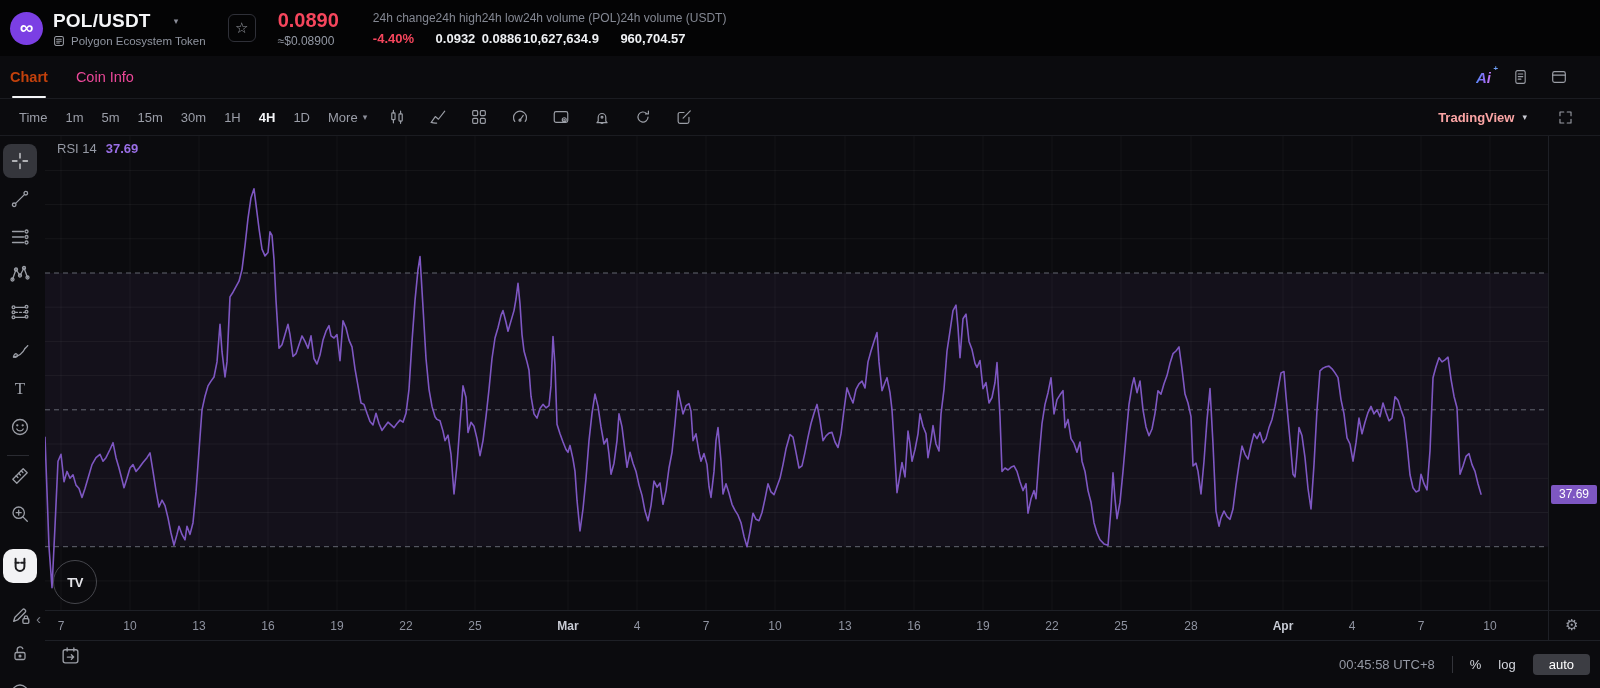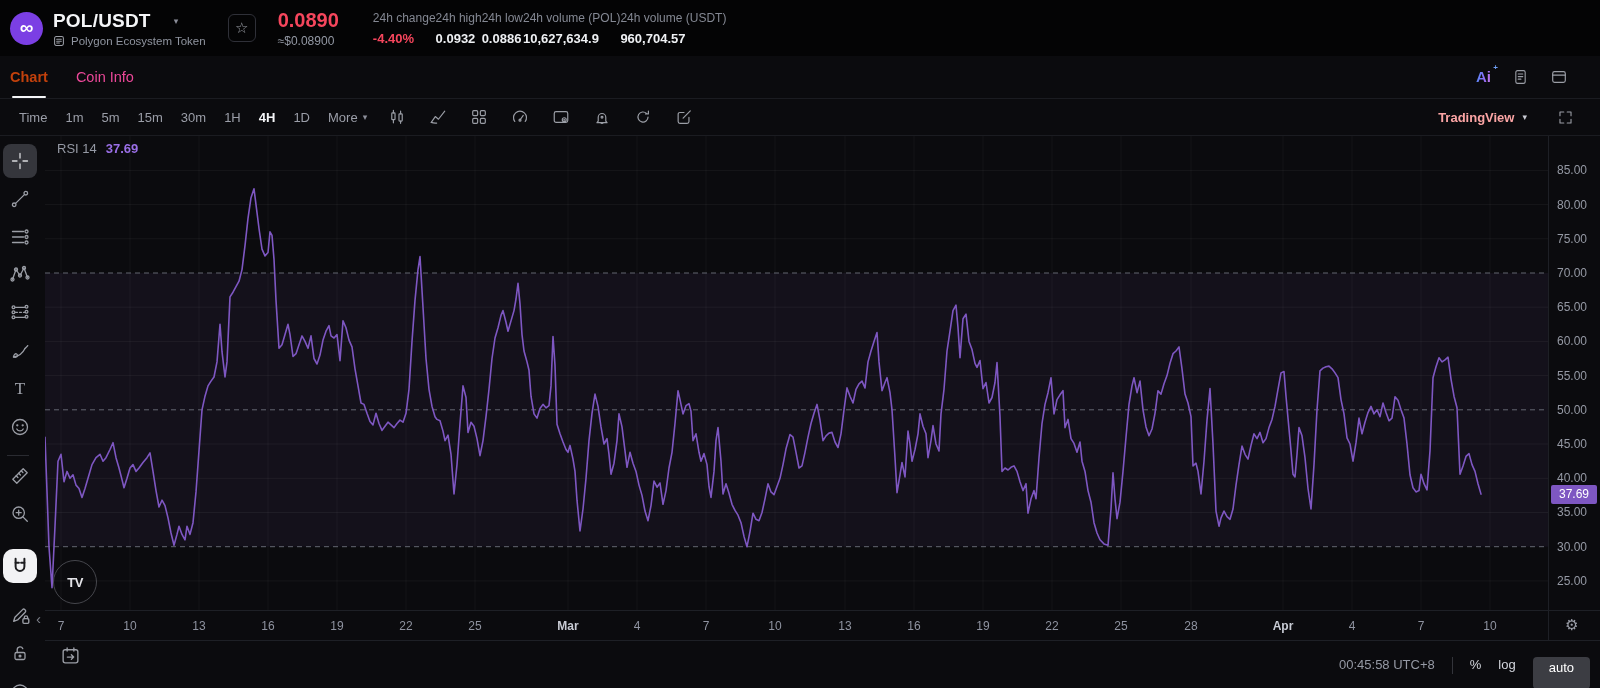--- a/index.html
+++ b/index.html
@@ -19,21 +19,21 @@
   .priceusd{font-size:12px;color:#9499a5;margin-top:3px;}
   .stats{display:flex;}
   .stat .lbl{font-size:12px;color:#848893;}
   .stat .val{font-size:13px;font-weight:700;color:#eef0f3;margin-top:6px;}
   .stat .val.red{color:#f6465d;}
   
   .tabbar{position:absolute;left:0;top:56px;width:1600px;height:43px;display:flex;align-items:center;padding:0 10px;box-sizing:border-box;border-bottom:1px solid #1b1c21;background:#0b0b0e;}
   .tab{font-size:14.5px;color:#ec4899;margin-right:28px;position:relative;height:100%;display:flex;align-items:center;cursor:pointer;}
   .tab.active{color:#c2410c;font-weight:700;}
   .tab.active::after{content:"";position:absolute;left:2px;right:2px;bottom:0;height:2.5px;background:#f4f5f7;border-radius:2px;}
-  .tabbar-right{margin-left:auto;display:flex;align-items:flex-start;gap:21px;padding-right:22px;}
+  .tabbar-right{margin-left:auto;display:flex;align-items:flex-end;gap:21px;padding-right:22px;font-style:italic;}
   .ai{font-weight:800;font-size:15px;color:#7d86f3;position:relative;cursor:pointer;}
   @supports ((-webkit-background-clip:text) or (background-clip:text)){
     .ai{background:linear-gradient(100deg,#4f8ef7 5%,#8f6cf7 55%,#d37df0 100%);-webkit-background-clip:text;background-clip:text;color:transparent;}
   }
   .ai .plus{position:absolute;top:-5px;right:-7px;font-size:8px;color:#6fa0f8;-webkit-text-fill-color:#6fa0f8;}
   
   .toolbar{position:absolute;left:0;top:99px;width:1600px;height:37px;display:flex;align-items:center;padding:0 10px;box-sizing:border-box;border-bottom:1px solid #1b1c21;background:#0b0b0e;}
   .ivl{font-size:13px;color:#9b9ea8;padding:0 9px;cursor:pointer;}
   .ivl.active{color:#f4f5f7;font-weight:700;}
   .more{display:flex;align-items:center;gap:5px;color:#9b9ea8;font-size:13px;padding:0 9px;cursor:pointer;}
@@ -67,21 +67,21 @@
   .price-scale{position:absolute;left:1549px;top:136px;width:51px;bottom:0;z-index:4;cursor:ns-resize;}
   .ylabel{position:absolute;left:8px;font-size:12px;color:#9599a4;}
   .value-badge{position:absolute;left:1551px;width:46px;height:19px;background:#7e57c2;border-radius:2px;color:#fff;font-size:12px;display:flex;align-items:center;justify-content:center;z-index:5;}
   .time-axis{position:absolute;left:45px;top:611px;width:1555px;height:29px;z-index:4;cursor:ew-resize;}
   .xlabel{position:absolute;top:8px;width:44px;text-align:center;font-size:12px;color:#8f93a0;}
   .xlabel.major{color:#c8cbd4;font-weight:600;}
   .axis-gear{position:absolute;left:1520px;top:5px;color:#9b9ea8;font-size:15px;cursor:pointer;}
   
   .bottom-bar{position:absolute;left:45px;top:641px;width:1555px;height:32px;z-index:4;}
   .goto-date{position:absolute;left:15px;top:4px;cursor:pointer;}
-  .br{position:absolute;right:10px;top:16px;height:32px;display:flex;gap:17px;}
+  .br{position:absolute;right:10px;top:7px;height:32px;display:flex;align-items:center;gap:17px;}
   .clock{color:#9599a4;font-size:13px;cursor:pointer;}
   .bdiv{width:1px;height:17px;background:#33343a;}
   .blink{color:#d2d5dc;font-size:13px;cursor:pointer;}
   .autochip{background:#3c3d43;color:#fff;font-size:13px;border-radius:4px;padding:3px 16px;cursor:pointer;}
 </style>
 </head>
 <body>
 
 <div class="screen">
 
@@ -359,35 +359,20 @@
     </svg>
   <div class="rsi-label">
     <span class="n">RSI 14</span>
     <span class="v">37.69</span>
   </div>
 
   <div class="vline" style="left:1548px;top:136px;height:504px"></div>
   <div class="hline" style="left:45px;top:610px;width:1555px"></div>
   <div class="hline" style="left:45px;top:640px;width:1555px"></div>
 
-  <div class="price-scale" id="price-scale">
-      <div class="ylabel" style="top: 27.37px;">85.00</div>
-      <div class="ylabel" style="top: 61.58px;">80.00</div>
-      <div class="ylabel" style="top: 95.79px;">75.00</div>
-      <div class="ylabel" style="top: 130px;">70.00</div>
-      <div class="ylabel" style="top: 164.21px;">65.00</div>
-      <div class="ylabel" style="top: 198.42px;">60.00</div>
-      <div class="ylabel" style="top: 232.63px;">55.00</div>
-      <div class="ylabel" style="top: 266.84px;">50.00</div>
-      <div class="ylabel" style="top: 301.05px;">45.00</div>
-      <div class="ylabel" style="top: 335.26px;">40.00</div>
-      <div class="ylabel" style="top: 369.47px;">35.00</div>
-      <div class="ylabel" style="top: 403.68px;">30.00</div>
-      <div class="ylabel" style="top: 437.89px;">25.00</div>
-    </div>
   <div class="value-badge" id="value-badge" style="top: 484.565px;">37.69</div>
 
   <div class="time-axis" id="time-axis">
     <span class="axis-gear">⚙</span>
   <div class="xlabel" style="left: -6px;">7</div>
       <div class="xlabel" style="left: 63px;">10</div>
       <div class="xlabel" style="left: 132px;">13</div>
       <div class="xlabel" style="left: 201px;">16</div>
       <div class="xlabel" style="left: 270px;">19</div>
       <div class="xlabel" style="left: 339px;">22</div>

